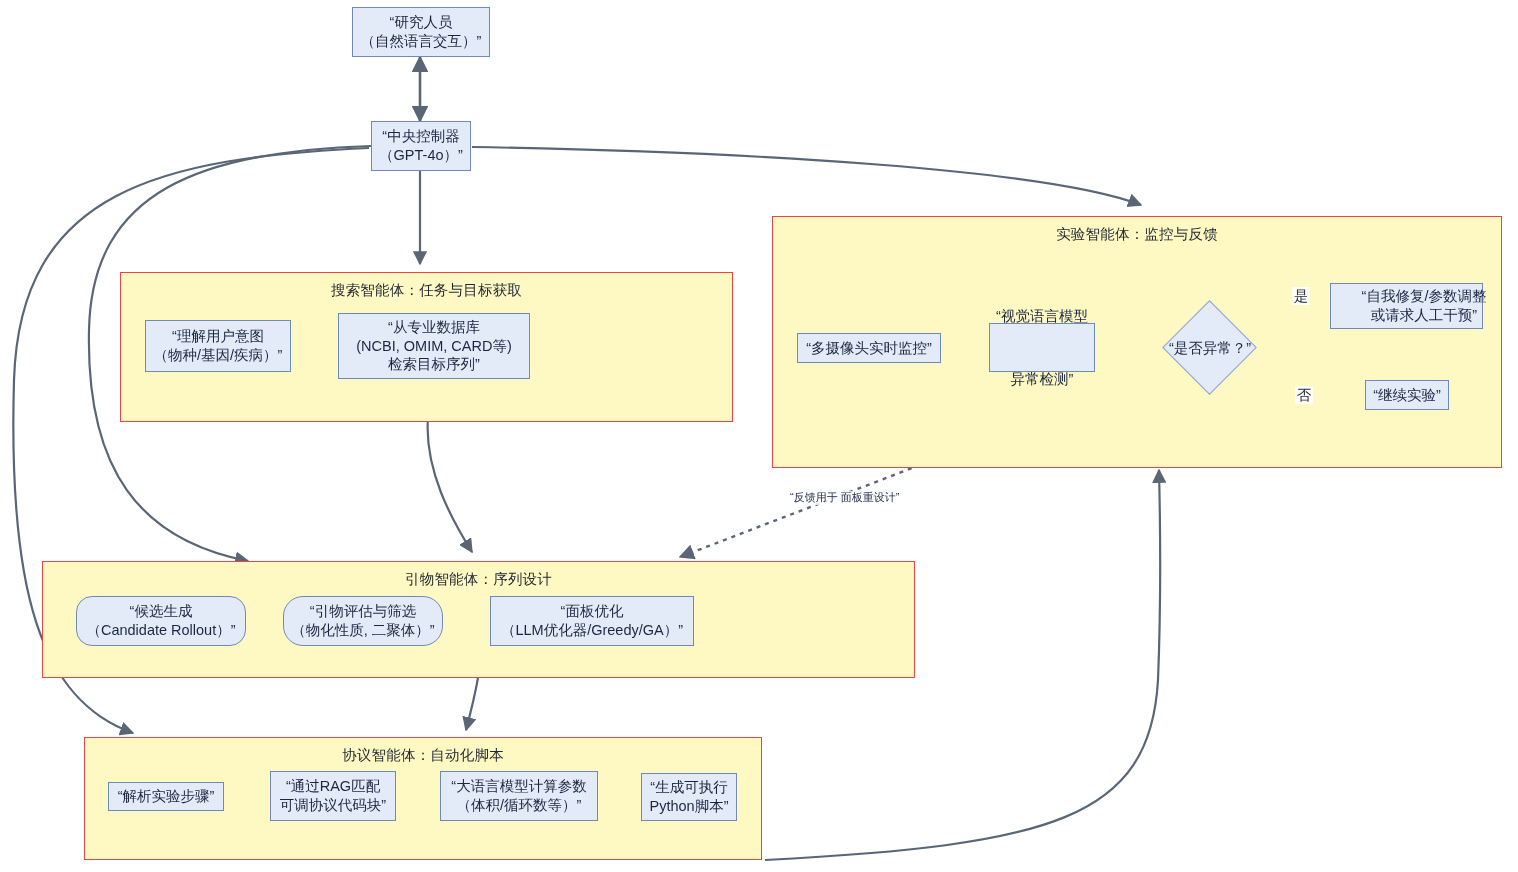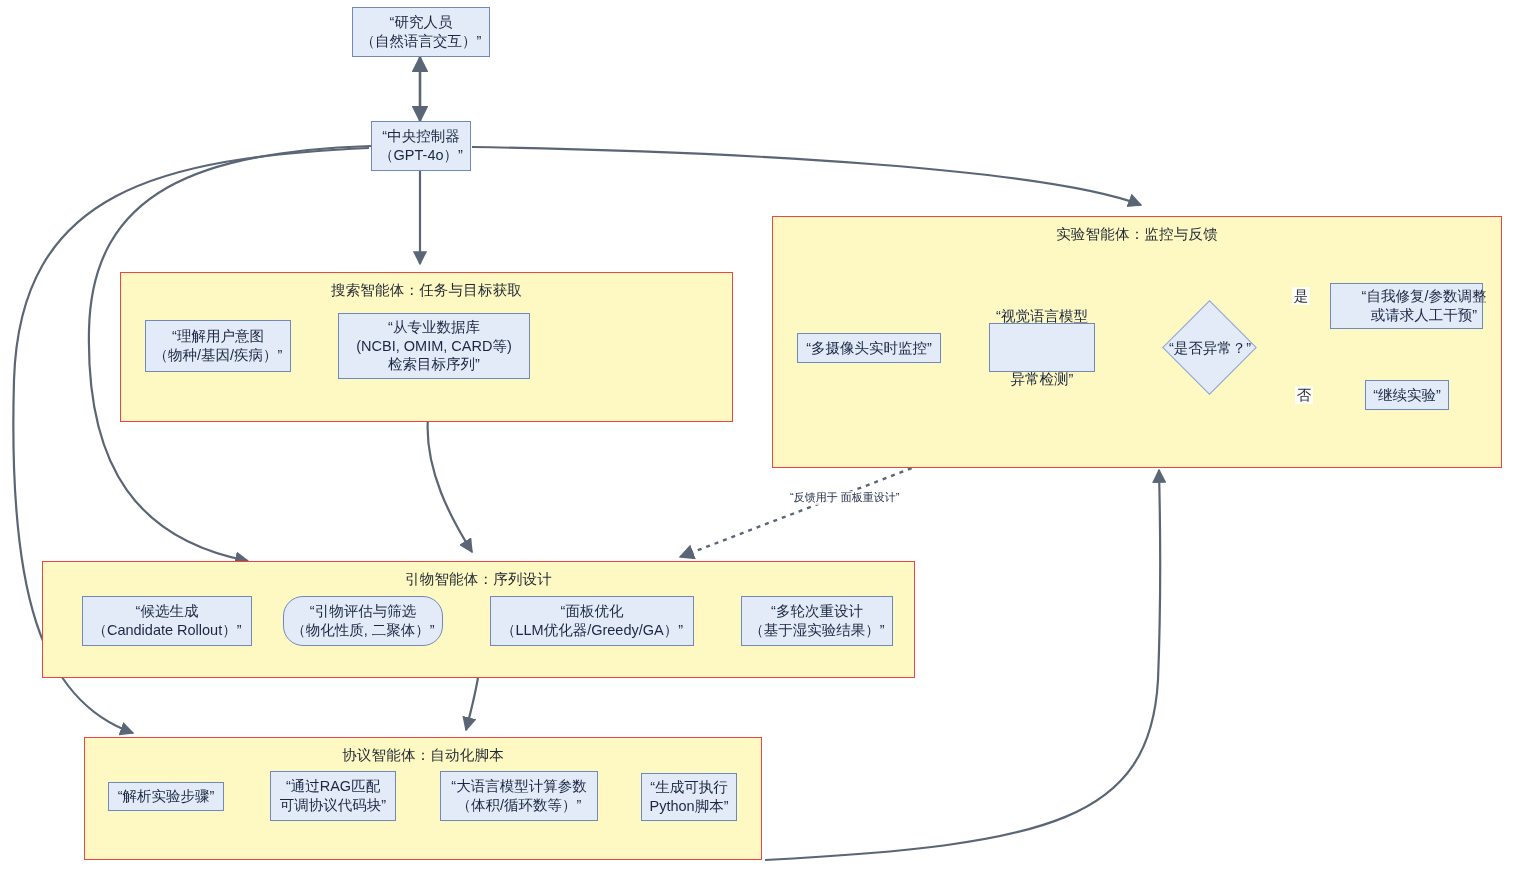--- a/index.html
+++ b/index.html
@@ -183,36 +183,32 @@
   <div class="edge-label" style="left:1295px; top:386px; width:18px;">否</div>
 
   <div class="edge-label small" style="left:790px; top:491px; width:96px;">
     <span class="ln">“反馈用于</span>
     <span class="ln">面板重设计”</span>
   </div>
 
   <div class="panel" style="left:42px; top:561px; width:873px; height:117px;">
     <div class="panel-title">引物智能体：序列设计</div>
   </div>
-  <div class="node" style="left:82px; top:596px; width:170px; height:50px;">
+  <div class="node" style="left:76px; top:596px; width:170px; height:50px;border-radius:16px;">
     <span class="ln">“候选生成</span>
     <span class="ln">（Candidate Rollout）”</span>
   </div>
   <div class="node" style="left:283px; top:596px; width:160px; height:50px;border-radius:20px;">
     <span class="ln">“引物评估与筛选</span>
     <span class="ln">（物化性质, 二聚体）”</span>
   </div>
   <div class="node" style="left:490px; top:596px; width:204px; height:50px;">
     <span class="ln">“面板优化</span>
     <span class="ln">（LLM优化器/Greedy/GA）”</span>
   </div>
-  <div class="node" style="left:741px; top:596px; width:152px; height:50px;">
-    <span class="ln">“多轮次重设计</span>
-    <span class="ln">（基于湿实验结果）”</span>
-  </div>
 
   <div class="panel" style="left:84px; top:737px; width:678px; height:123px;">
     <div class="panel-title">协议智能体：自动化脚本</div>
   </div>
   <div class="node" style="left:108px; top:782px; width:116px; height:29px;">
     <span class="ln">“解析实验步骤”</span>
   </div>
   <div class="node" style="left:270px; top:771px; width:126px; height:50px;">
     <span class="ln">“通过RAG匹配</span>
     <span class="ln">可调协议代码块”</span>

